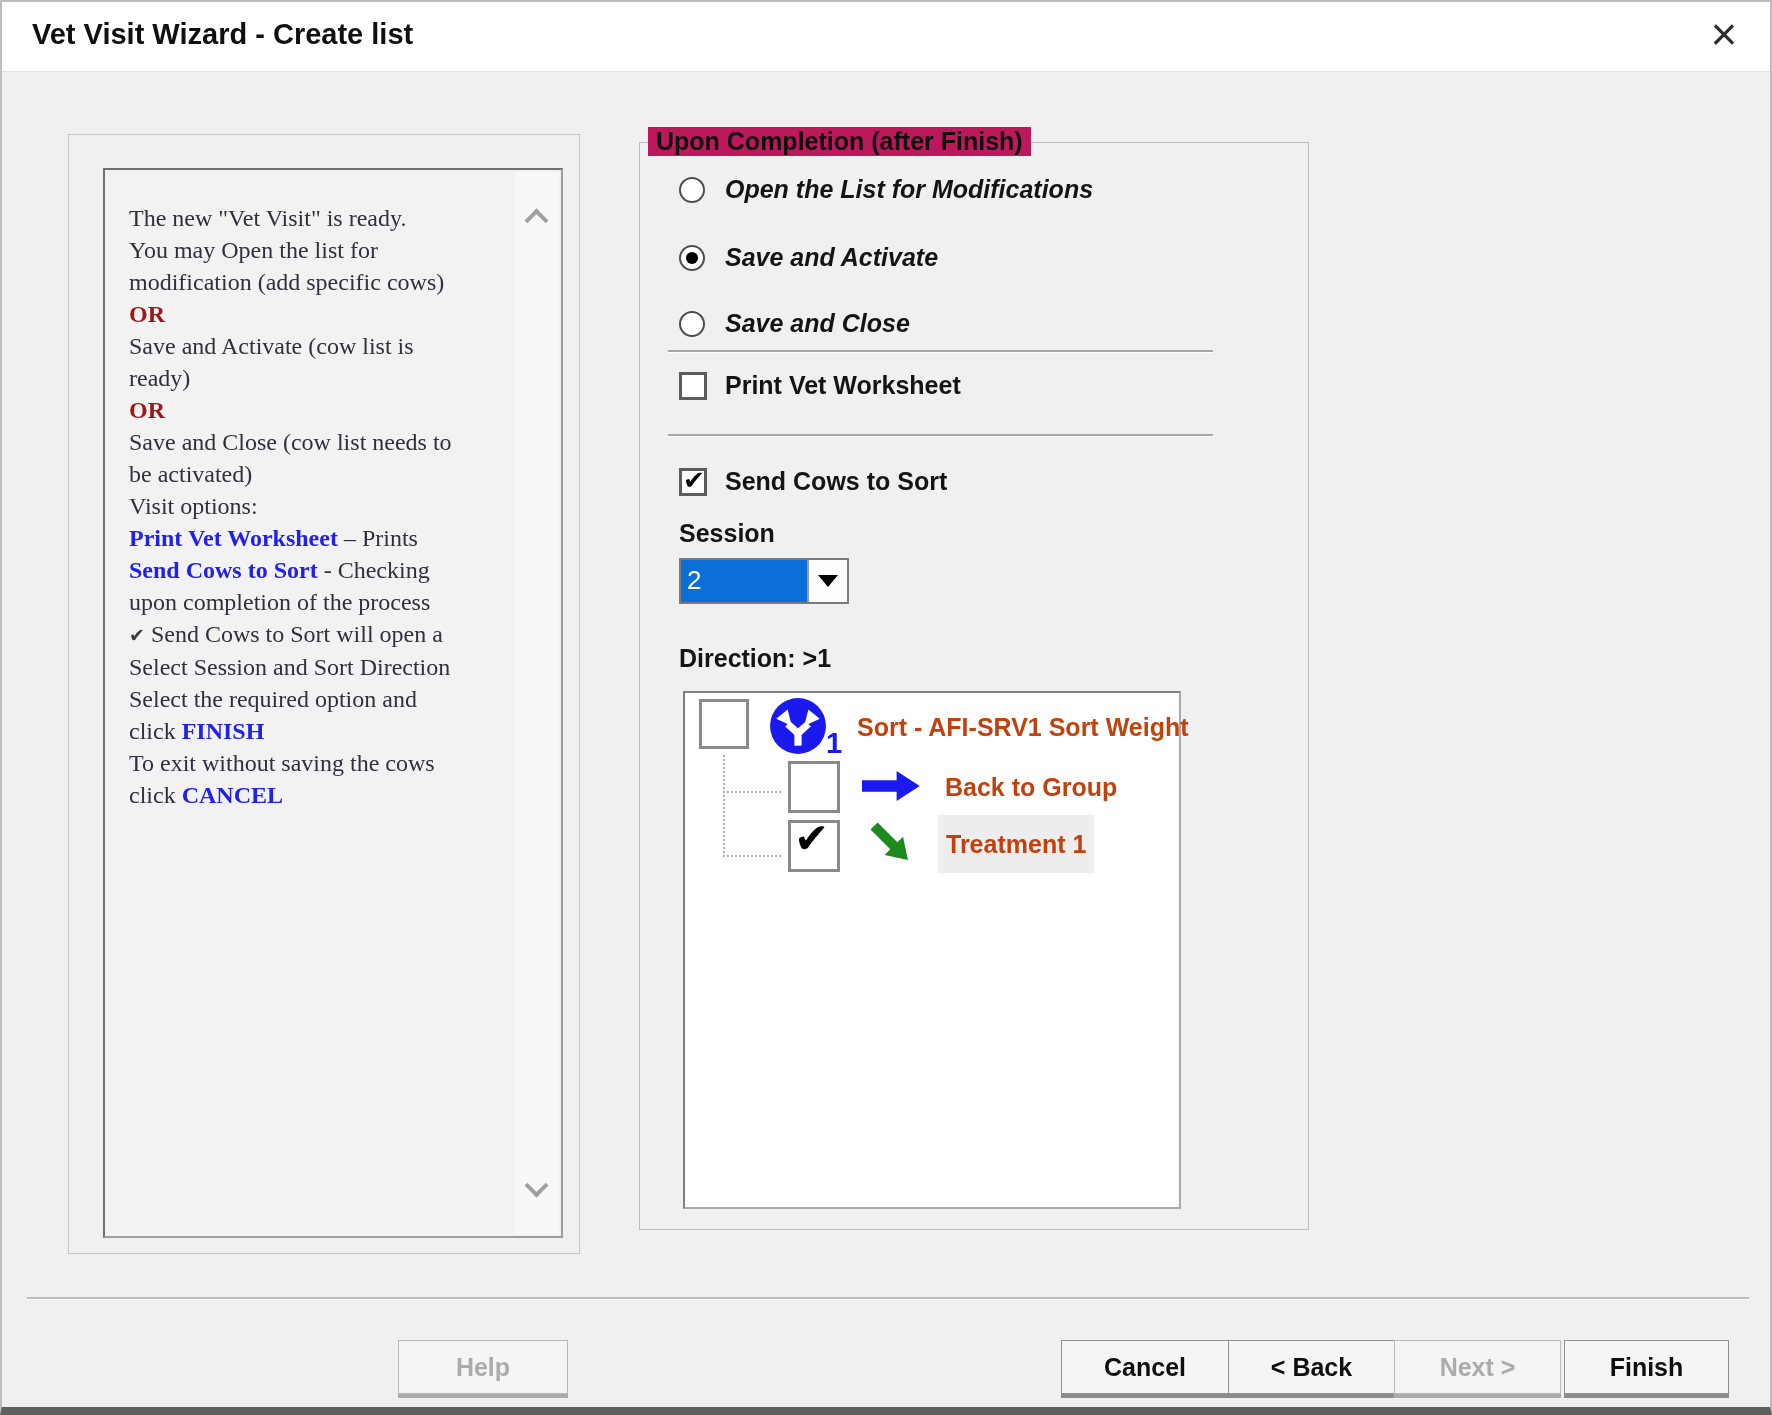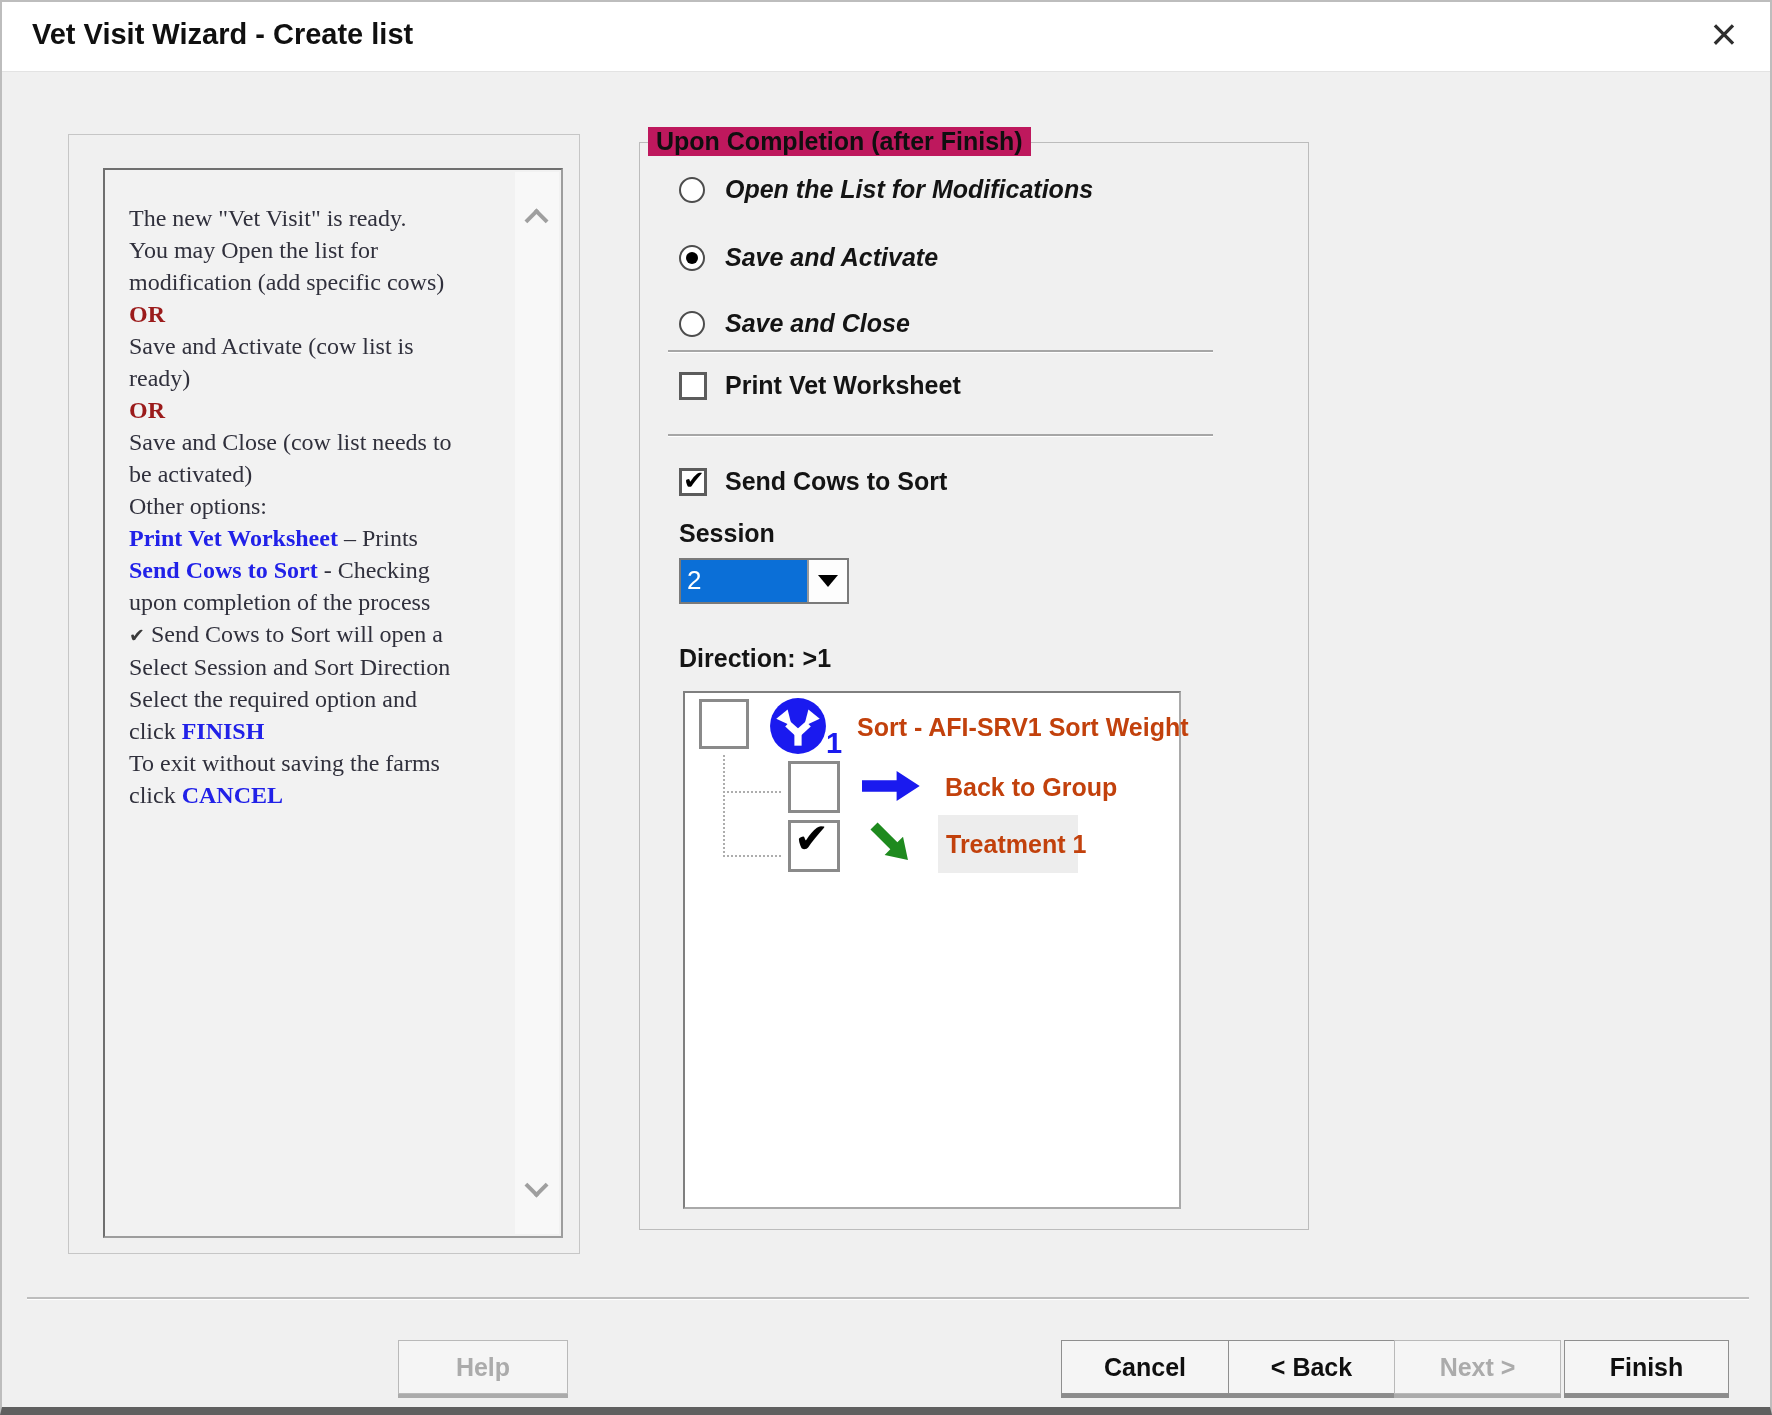--- a/index.html
+++ b/index.html
@@ -88,29 +88,29 @@
       <div class="textbox-inner">
           <div class="iline"><span class="run-n">The new "Vet Visit" is ready.</span></div>
           <div class="iline"><span class="run-n">You may Open the list for</span></div>
           <div class="iline"><span class="run-n">modification (add specific cows)</span></div>
           <div class="iline"><span class="run-r">OR</span></div>
           <div class="iline"><span class="run-n">Save and Activate (cow list is</span></div>
           <div class="iline"><span class="run-n">ready)</span></div>
           <div class="iline"><span class="run-r">OR</span></div>
           <div class="iline"><span class="run-n">Save and Close (cow list needs to</span></div>
           <div class="iline"><span class="run-n">be activated)</span></div>
-          <div class="iline"><span class="run-n">Other options:</span></div>
+          <div class="iline"><span class="run-n">Visit options:</span></div>
           <div class="iline"><span class="run-b">Print Vet Worksheet</span><span class="run-n"> – Prints</span></div>
           <div class="iline"><span class="run-b">Send Cows to Sort</span><span class="run-n"> - Checking</span></div>
           <div class="iline"><span class="run-n">upon completion of the process</span></div>
           <div class="iline"><span class="run-c">✔</span><span class="run-n"> Send Cows to Sort will open a</span></div>
           <div class="iline"><span class="run-n">Select Session and Sort Direction</span></div>
           <div class="iline"><span class="run-n">Select the required option and</span></div>
           <div class="iline"><span class="run-n">click </span><span class="run-b">FINISH</span></div>
-          <div class="iline"><span class="run-n">To exit without saving the farms</span></div>
+          <div class="iline"><span class="run-n">To exit without saving the cows</span></div>
           <div class="iline"><span class="run-n">click </span><span class="run-b">CANCEL</span></div>
         </div>
       <div class="scrollbar">
         <span class="chevron chev-up"></span>
         <span class="chevron chev-down"></span>
       </div>
     </div>
   </div>
 
   <div class="groupbox">
@@ -184,21 +184,21 @@
       <span class="tree-label" style="left:260px;top:80px;">Back to Group</span>
 
       <span class="tree-cb checked" style="left:103px;top:127px;width:52px;height:52px;"></span>
       <span class="icon-wrap" style="left:180px;top:124px;color:var(--arrow-green);">
         <svg width="52" height="52" viewBox="0 0 52 52">
           <g transform="rotate(45 26 26)">
             <polygon fill="currentColor" points="2,21 30,21 30,13 50,26 30,39 30,31 2,31"></polygon>
           </g>
         </svg>
       </span>
-      <span class="hl-box" style="left:253px;top:122px;width:140px;height:58px;">
+      <span class="hl-box" style="left:253px;top:122px;width:156px;height:58px;">
         <span class="tree-label" style="position:static;">Treatment 1</span>
       </span>
     </div>
   </div>
 
   <div class="footer-divider"></div>
   <div class="btn disabled" style="left:396px;width:170px;">Help</div>
   <div class="btn" style="left:1059px;width:168px;">Cancel</div>
   <div class="btn" style="left:1226px;width:167px;">&lt; Back</div>
   <div class="btn disabled" style="left:1392px;width:167px;">Next &gt;</div>

